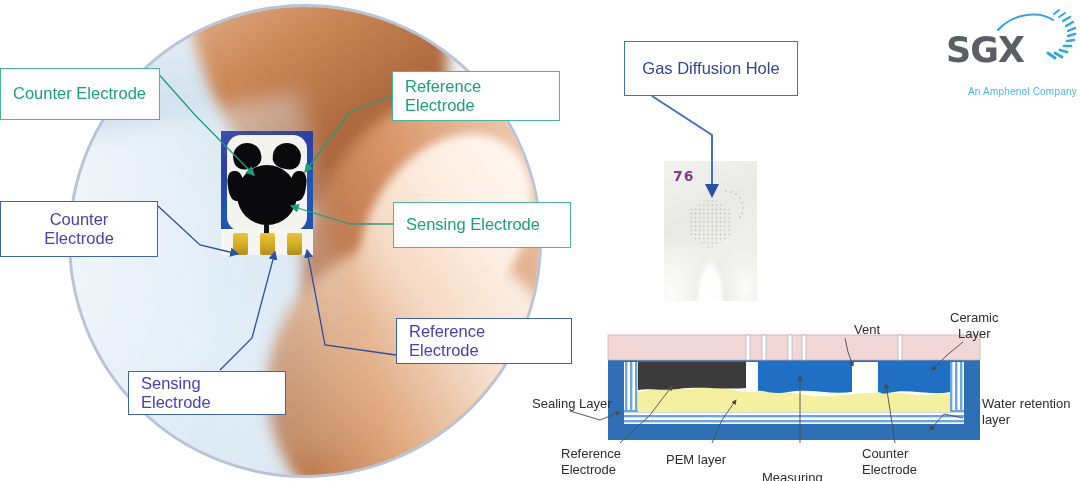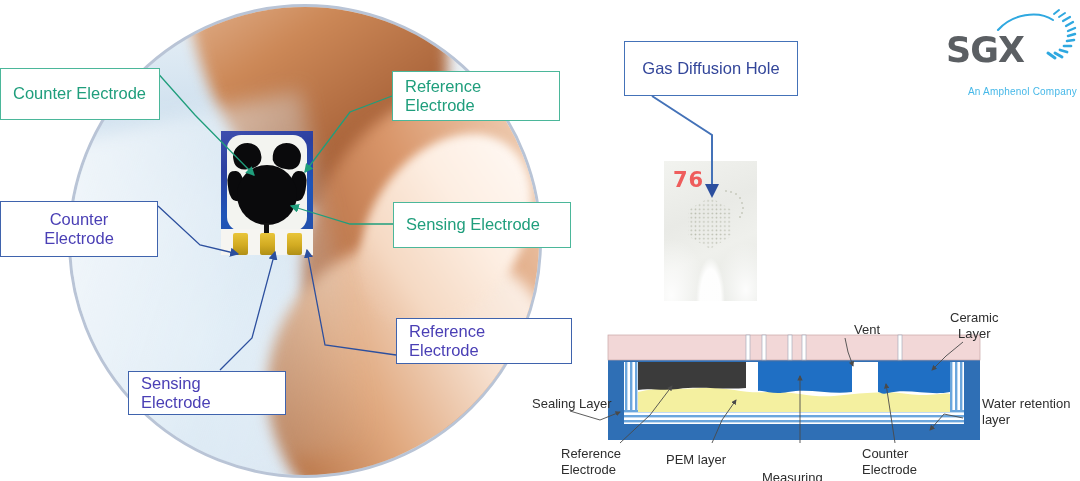--- a/index.html
+++ b/index.html
@@ -143,21 +143,21 @@
   .membrane-edge{
     position:absolute;left:0;top:0;width:93px;height:140px;
     background:
       radial-gradient(ellipse at 50% 100%, rgba(255,255,255,.96) 0%, rgba(255,255,255,.94) 16%, rgba(255,255,255,0) 22%),
       radial-gradient(ellipse at 8% 96%, rgba(255,255,255,.9) 0%, rgba(255,255,255,0) 30%),
       radial-gradient(ellipse at 88% 92%, rgba(255,255,255,.9) 0%, rgba(255,255,255,0) 26%);
   }
   .membrane-num{
     position:absolute;left:9px;top:7px;
     font-family:"DejaVu Sans", sans-serif;
-    font-weight:700;font-size:21px;color:#ef4444;letter-spacing:1px;
+    font-weight:700;font-size:14px;color:#701a75;letter-spacing:1px;
     opacity:.85;
   }
 
   
   .xsec{position:absolute;left:500px;top:300px;width:580px;height:181px;}
 
   .xlabel{
     position:absolute;font-family:"Liberation Sans",sans-serif;
     font-size:13px;color:#2e2e2e;line-height:1.25;white-space:pre-line;
   }

